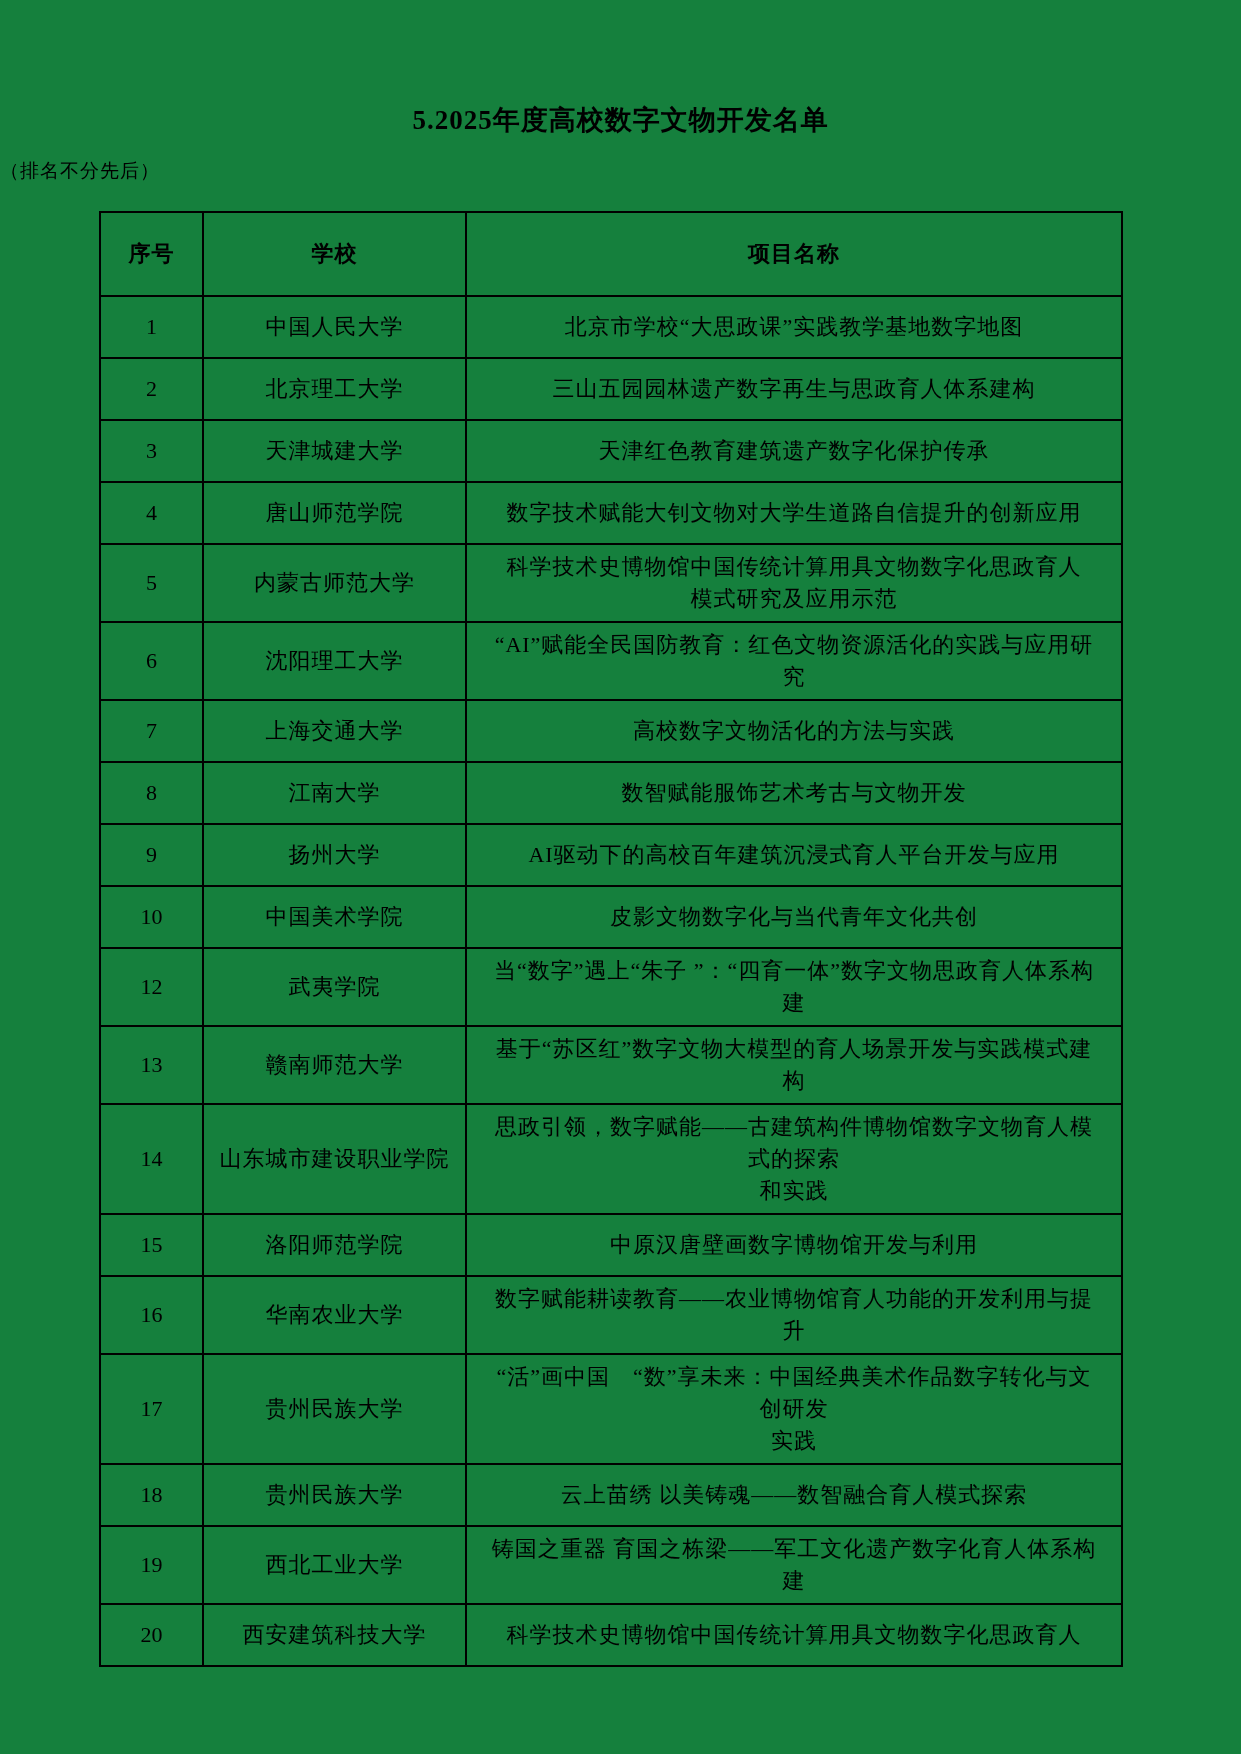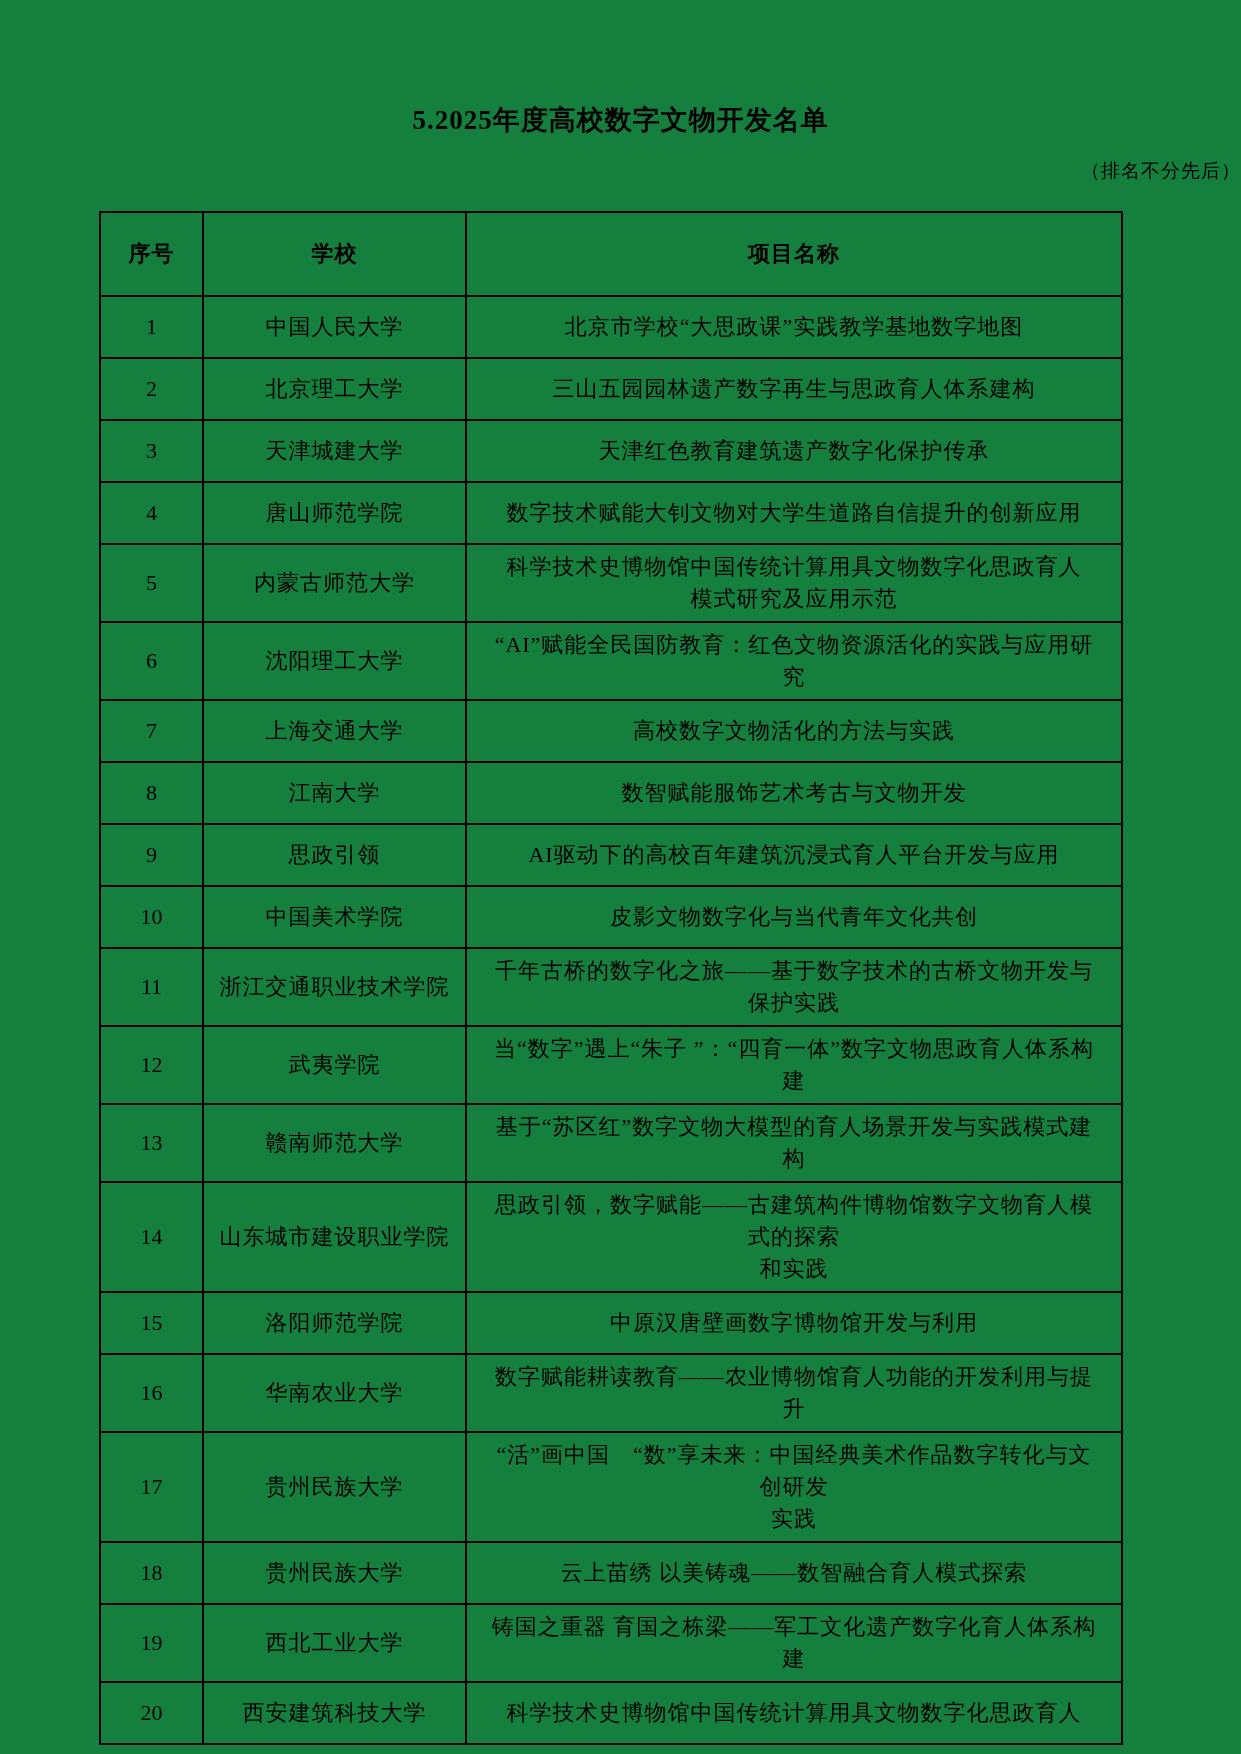--- a/index.html
+++ b/index.html
@@ -15,21 +15,21 @@
     position: relative;
   }
   .doc-title {
     text-align: center;
     font-size: 27px;
     font-weight: bold;
     letter-spacing: 1px;
     line-height: 36px;
   }
   .doc-subtitle {
-    text-align: right;
+    text-align: left;
     font-size: 19px;
     margin-top: 20px;
     letter-spacing: 1px;
   }
   table.list-table {
     border-collapse: collapse;
     table-layout: fixed;
     width: 1022px;
     margin-left: 99px;
     margin-top: 27px;
@@ -133,35 +133,30 @@
     </tr>
 
     <tr>
       <td class="cell-no">8</td>
       <td class="cell-school">江南大学</td>
       <td class="cell-project">数智赋能服饰艺术考古与文物开发</td>
     </tr>
 
     <tr>
       <td class="cell-no">9</td>
-      <td class="cell-school">思政引领</td>
+      <td class="cell-school">扬州大学</td>
       <td class="cell-project">AI驱动下的高校百年建筑沉浸式育人平台开发与应用</td>
     </tr>
 
     <tr>
       <td class="cell-no">10</td>
       <td class="cell-school">中国美术学院</td>
       <td class="cell-project">皮影文物数字化与当代青年文化共创</td>
     </tr>
 
-    <tr>
-      <td class="cell-no">11</td>
-      <td class="cell-school">浙江交通职业技术学院</td>
-      <td class="cell-project">千年古桥的数字化之旅——基于数字技术的古桥文物开发与保护实践</td>
-    </tr>
 
     <tr>
       <td class="cell-no">12</td>
       <td class="cell-school">武夷学院</td>
       <td class="cell-project">当“数字”遇上“朱子 ”：“四育一体”数字文物思政育人体系构建</td>
     </tr>
 
     <tr>
       <td class="cell-no">13</td>
       <td class="cell-school">赣南师范大学</td>

